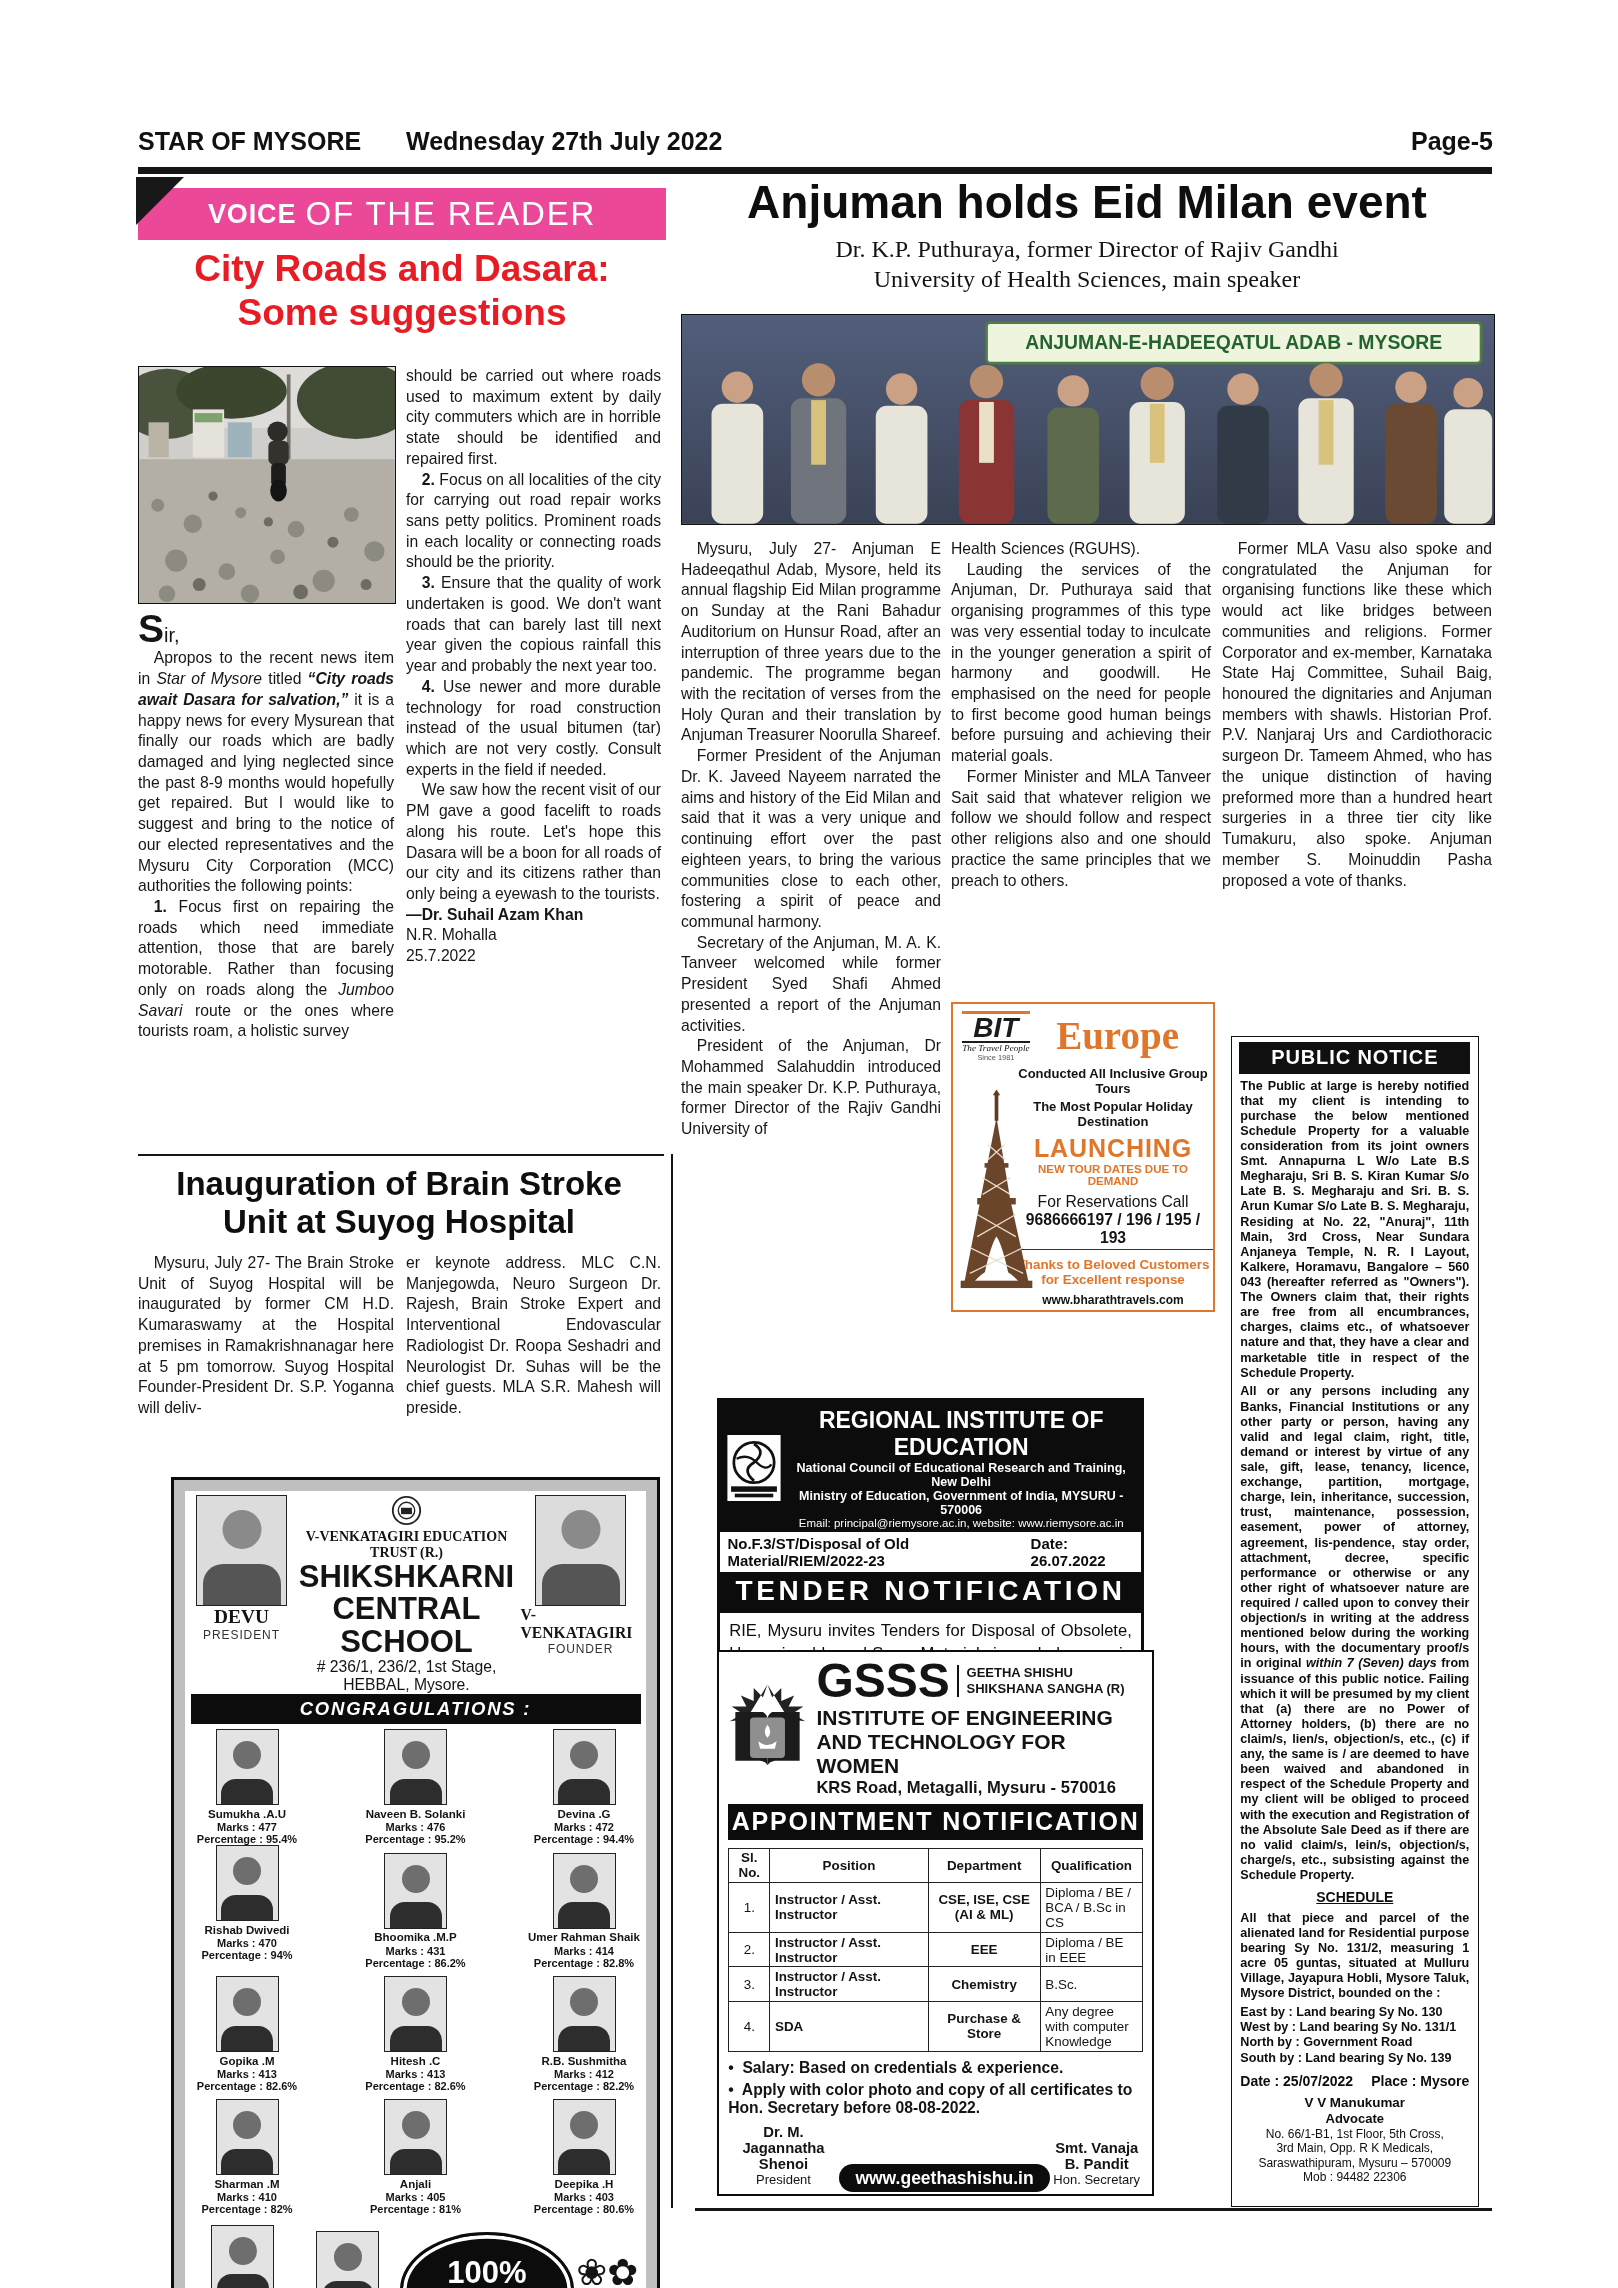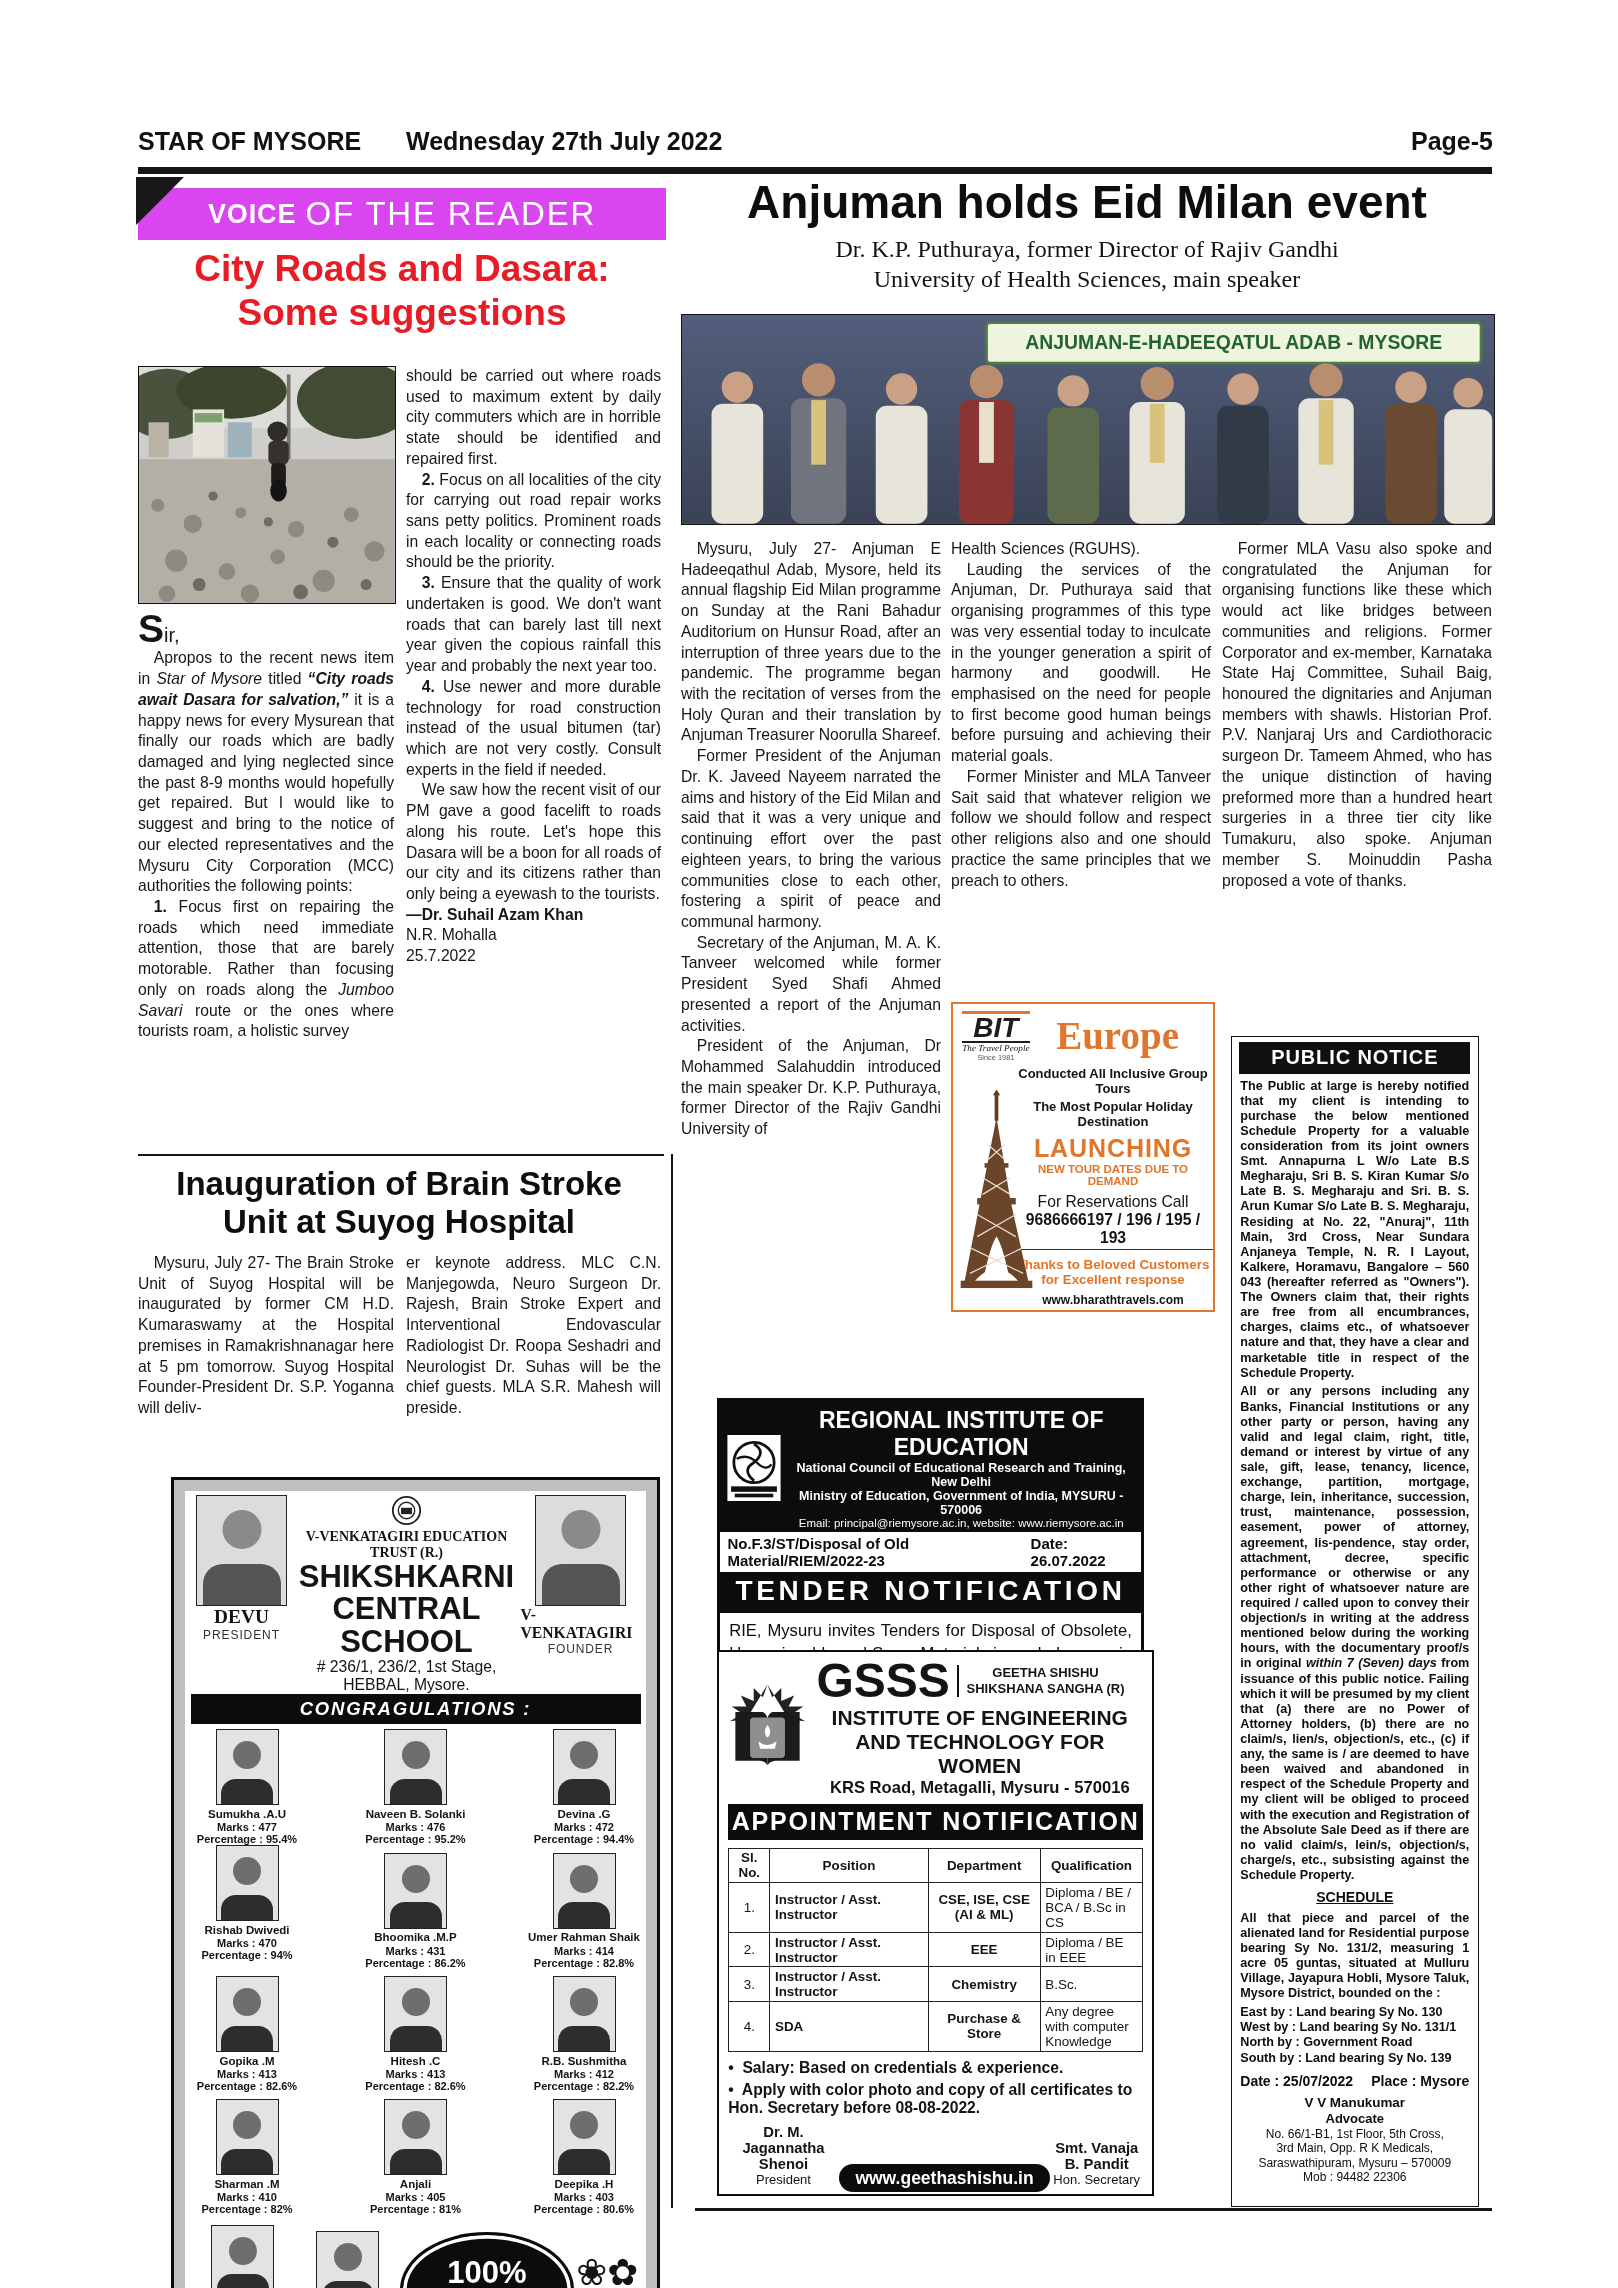--- a/index.html
+++ b/index.html
@@ -3,21 +3,21 @@
 <meta charset="utf-8">
 <style>
   html,body{margin:0;padding:0;background:#fff;}
   #page{position:relative;width:1619px;height:2289px;background:#fff;
         font-family:"Liberation Sans",sans-serif;color:#141414;overflow:hidden;}
   .abs{position:absolute;}
   .rule{background:#151515;}
   
   .hdr{font-weight:bold;font-size:25px;color:#111;}
   
-  .banner{background:#d946ef;display:flex;align-items:center;justify-content:center;}
+  .banner{background:#ec4899;display:flex;align-items:center;justify-content:center;}
   .banner .tri{position:absolute;left:-1.8px;top:-11px;width:0;height:0;
       border-top:48px solid #181818;border-right:48px solid transparent;}
   .banner .b1{font-weight:bold;font-size:27px;color:#fff;letter-spacing:0.9px;}
   .banner .b2{font-size:33px;color:#fff;letter-spacing:1.8px;margin-left:9.2px;}
   .red-title{color:#e81c24;font-weight:bold;font-size:37px;line-height:1.2;text-align:center;}
   .body-text{font-size:15.7px;line-height:1.32;text-align:justify;color:#161616;}
   .body-text p{margin:0;}
   .ind{text-indent:15.7px;}
   .bt-b{font-weight:bold;}
   .bt-i{font-style:italic;}
@@ -467,21 +467,21 @@
     <div style="display:flex;gap:9.2px;align-items:center;">
       <svg width="79" height="89" viewBox="0 0 86 96">
         <polygon points="43,0 48,14 58,4 58,18 72,12 66,24 82,24 70,32 84,40 66,38" fill="#222"></polygon>
         <polygon points="43,0 38,14 28,4 28,18 14,12 20,24 4,24 16,32 2,40 20,38" fill="#222"></polygon>
         <path d="M8 30 h30 q5 3 5 8 v50 q-2 -4 -8 -5 h-27 z" fill="#1b1b1b"></path>
         <path d="M78 30 h-30 q-5 3 -5 8 v50 q2 -4 8 -5 h27 z" fill="#1b1b1b"></path>
         <rect x="24" y="36" width="38" height="44" rx="4" fill="#8f8f8f"></rect>
         <path d="M43 44 q6 8 0 14 q-6 -6 0 -14z" fill="#fff"></path>
         <path d="M33 62 q10 8 20 0 l-2 8 h-16 z" fill="#fff"></path>
       </svg>
-      <div style="flex:1;text-align:center;">
+      <div style="flex:1;">
         <div style="display:flex;align-items:center;gap:7.4px;">
           <span style="font-weight:bold;font-size:48px;line-height:.9;">GSSS</span>
           <span style="border-left:2.8px solid #111;padding-left:7.4px;font-weight:bold;font-size:13px;line-height:1.25;">
             <span>GEETHA SHISHU</span><br><span>SHIKSHANA SANGHA (R)</span>
           </span>
         </div>
         <div style="font-weight:bold;font-size:21px;margin-top:3.7px;">INSTITUTE OF ENGINEERING</div>
         <div style="font-weight:bold;font-size:21px;">AND TECHNOLOGY FOR WOMEN</div>
         <div style="font-weight:bold;font-size:16.6px;">KRS Road, Metagalli, Mysuru - 570016</div>
       </div>

